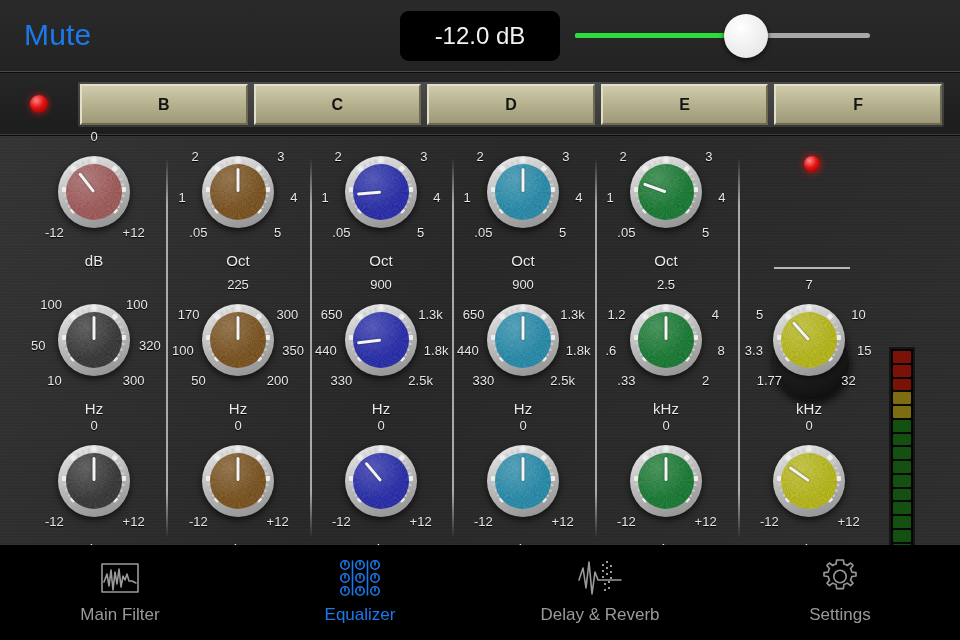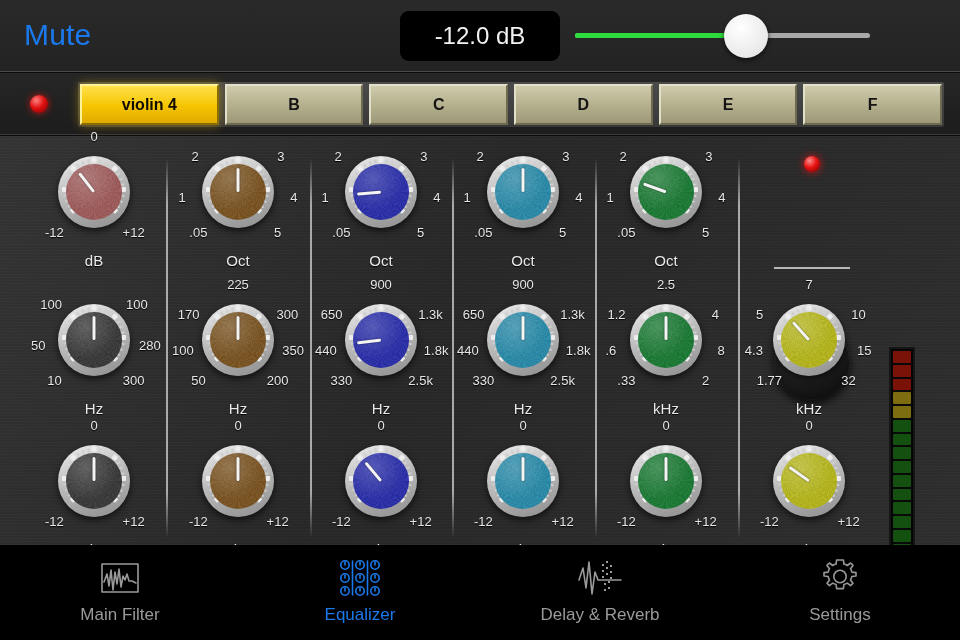--- a/index.html
+++ b/index.html
@@ -217,23 +217,20 @@
     <div class="slider-wrap">
       <div class="slider-track"></div>
       <div class="slider-fill" id="sliderFill" style="width: 171.1px;"></div>
       <div class="slider-knob" id="sliderKnob" style="left: 149.1px;"></div>
     </div>
   </div>
 
   <div class="presetbar">
     <div class="rec-led"></div>
     <div class="preset-row" id="presetRow">
-        <div class="preset active">
-          <span>violin 4</span>
-        </div>
         <div class="preset">
           <span>B</span>
         </div>
         <div class="preset">
           <span>C</span>
         </div>
         <div class="preset">
           <span>D</span>
         </div>
         <div class="preset">
@@ -339,21 +336,21 @@
           </div>
           <div class="knob-face" style="width: 56px; height: 56px; background: rgb(58, 58, 58);">
             <div class="knob-grain"></div>
             <div class="knob-pointer" style="height: 24px; transform: translate(-50%, -100%) rotate(0deg); transform-origin: 50% 100%;"></div>
           </div>
         </div>
         <div class="klabel" style="left: -3.59798px; top: 75.598px;">10</div>
         <div class="klabel" style="left: -19.7869px; top: 40.8807px;">50</div>
         <div class="klabel" style="left: -6.89849px; top: 0.0038938px;">100</div>
         <div class="klabel" style="left: 78.8985px; top: 0.0038938px;">100</div>
-        <div class="klabel" style="left: 91.7869px; top: 40.8807px;">280</div>
+        <div class="klabel" style="left: 91.7869px; top: 40.8807px;">320</div>
         <div class="klabel" style="left: 75.598px; top: 75.598px;">300</div>
         <div class="kcaption" style="top: 96px;">Hz</div>
       </div>
       <div class="knob-unit" style="left: 58px; top: 309px; width: 72px; height: 118px;">
         <div class="knob" style="width: 72px; height: 72px;">
           <div class="tickring">
             <i class="major" style="height: 5px; transform: translate(-50%, -50%) rotate(-135deg) translateY(-32px); margin-top: 0px;"></i>
             <i style="height: 4px; transform: translate(-50%, -50%) rotate(-123.75deg) translateY(-31px);"></i>
             <i style="height: 4px; transform: translate(-50%, -50%) rotate(-112.5deg) translateY(-31px);"></i>
             <i style="height: 4px; transform: translate(-50%, -50%) rotate(-101.25deg) translateY(-31px);"></i>
@@ -913,21 +910,21 @@
             <i style="height: 4px; transform: translate(-50%, -50%) rotate(112.5deg) translateY(-31px);"></i>
             <i style="height: 4px; transform: translate(-50%, -50%) rotate(123.75deg) translateY(-31px);"></i>
             <i class="major" style="height: 5px; transform: translate(-50%, -50%) rotate(135deg) translateY(-32px); margin-top: 0px;"></i>
           </div>
           <div class="knob-face" style="width: 56px; height: 56px; background: rgb(181, 181, 30);">
             <div class="knob-grain"></div>
             <div class="knob-pointer" style="height: 24px; transform: translate(-50%, -100%) rotate(-42deg); transform-origin: 50% 100%;"></div>
           </div>
         </div>
         <div class="klabel" style="left: -3.59798px; top: 75.598px;">1.77</div>
-        <div class="klabel" style="left: -19.1492px; top: 45.7243px;">4.3</div>
+        <div class="klabel" style="left: -19.1492px; top: 45.7243px;">3.3</div>
         <div class="klabel" style="left: -13.4451px; top: 9.70959px;">5</div>
         <div class="klabel" style="left: 36px; top: -20px;">7</div>
         <div class="klabel" style="left: 85.4451px; top: 9.70959px;">10</div>
         <div class="klabel" style="left: 91.1492px; top: 45.7243px;">15</div>
         <div class="klabel" style="left: 75.598px; top: 75.598px;">32</div>
         <div class="kcaption" style="top: 96px;">kHz</div>
       </div>
       <div class="knob-unit" style="left: 773px; top: 309px; width: 72px; height: 118px;">
         <div class="knob" style="width: 72px; height: 72px;">
           <div class="tickring">

